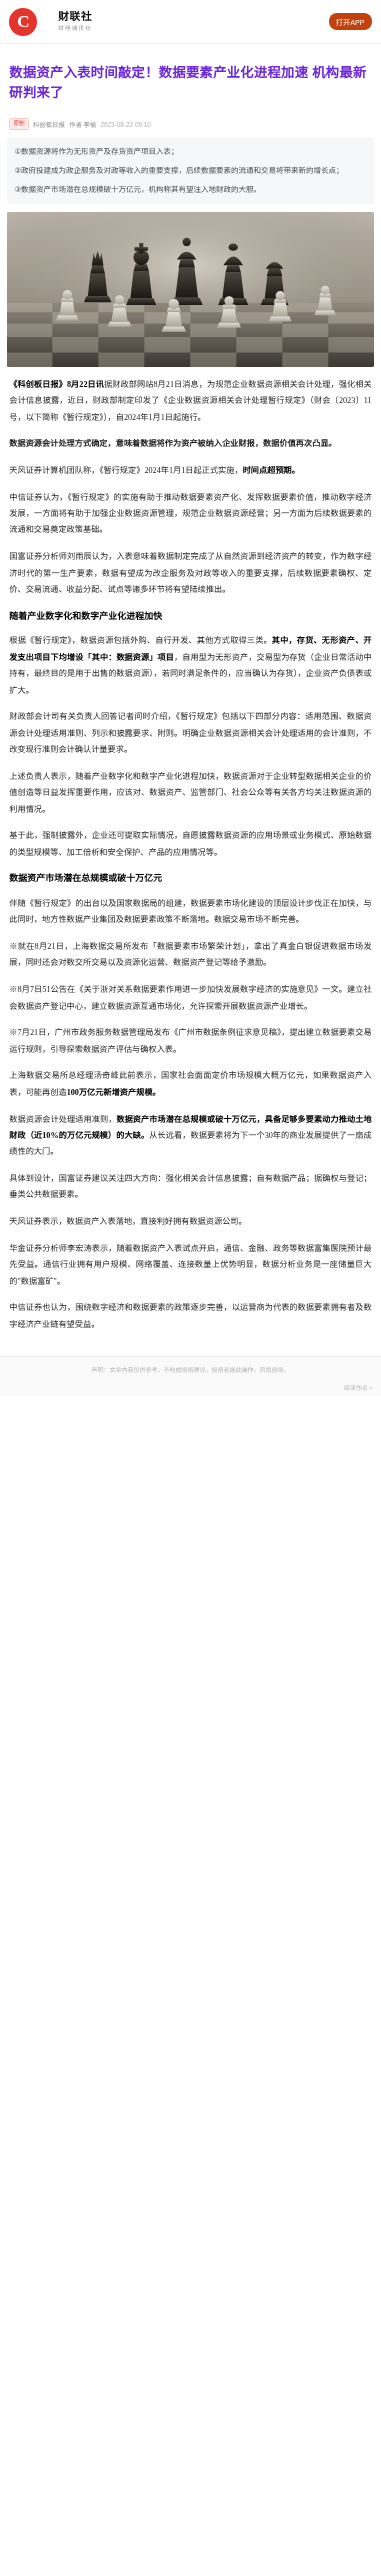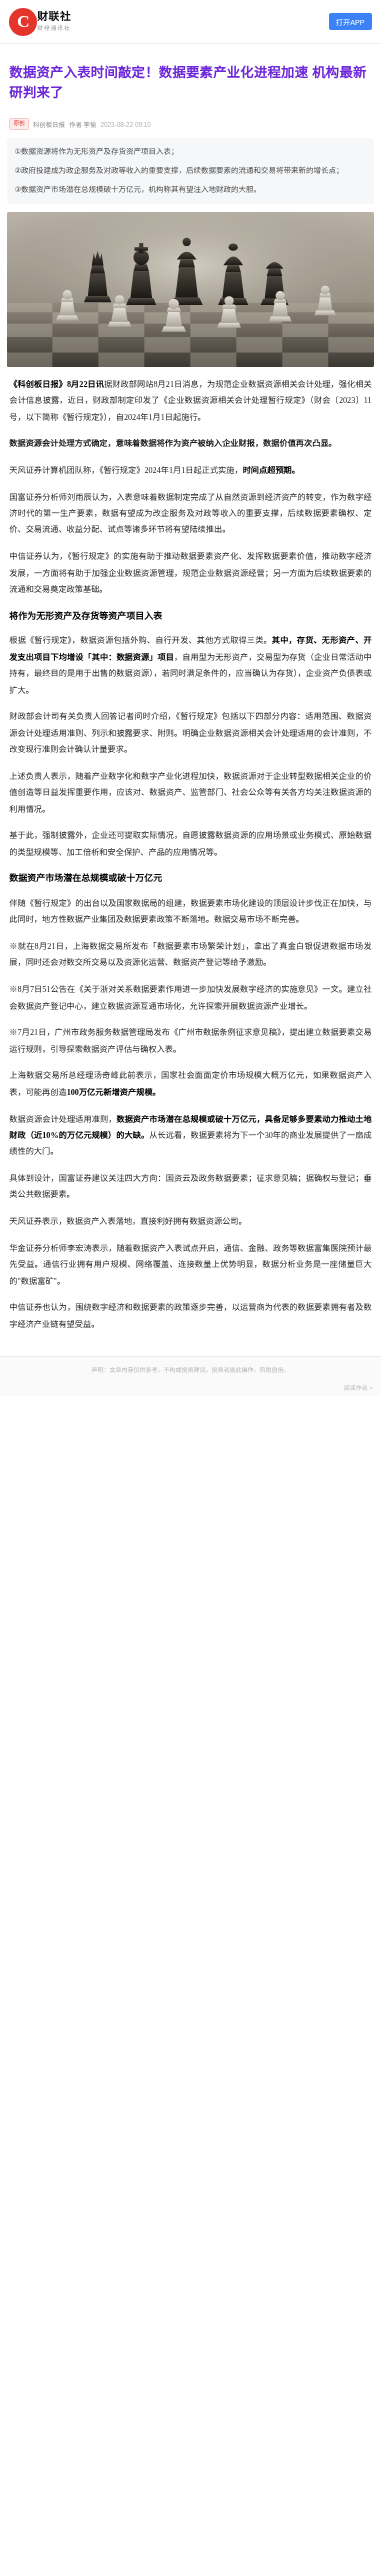--- a/index.html
+++ b/index.html
@@ -23,30 +23,30 @@
   }
   .logo-mark {
     width: 28px; height: 28px; border-radius: 50%;
     background: #e4342c;
     color: #fff;
     display: flex; align-items: center; justify-content: center;
     font-size: 17.5px; font-weight: bold;
     font-family: "Liberation Serif", serif;
     flex: 0 0 auto;
   }
-  .logo-text { margin-left: 0; line-height: 1.25; }
+  .logo-text { margin-left: 21px; line-height: 1.25; }
   .logo-text .l1 { font-size: 10.8px; font-weight: bold; color: #111; letter-spacing: 0.5px; }
   .logo-text .l2 { font-size: 5.7px; color: #9a9a9a; letter-spacing: 1px; margin-top: 1.5px; }
   .openapp {
     margin-left: auto;
-    background: #3b82f6;
+    background: #c2410c;
     color: #fff;
     font-size: 7.2px;
     padding: 3.6px 7.2px;
-    border-radius: 2px;
+    border-radius: 8px;
     border: none;
     cursor: pointer;
     white-space: nowrap;
   }
 
   
   .headline {
     padding: 10.3px 9.3px 3.1px 9.3px;
     font-size: 13.4px;
     line-height: 1.45;
@@ -318,25 +318,25 @@
       <span class="b">《科创板日报》8月22日讯</span><span>据财政部网站8月21日消息，为规范企业数据资源相关会计处理，强化相关会计信息披露，近日，财政部制定印发了《企业数据资源相关会计处理暂行规定》（财会〔2023〕11号，以下简称《暂行规定》），自2024年1月1日起施行。</span>
     </p>
 
 
     <p class="b">数据资源会计处理方式确定，意味着数据将作为资产被纳入企业财报，数据价值再次凸显。</p>
 
     <p>
       <span>天风证券计算机团队称，《暂行规定》2024年1月1日起正式实施，</span><span class="b">时间点超预期。</span>
     </p>
 
+    <p>中信证券认为，《暂行规定》的实施有助于推动数据要素资产化、发挥数据要素价值，推动数字经济发展，一方面将有助于加强企业数据资源管理，规范企业数据资源经营；另一方面为后续数据要素的流通和交易奠定政策基础。</p>
+
     <p>国富证券分析师刘雨辰认为，入表意味着数据制定完成了从自然资源到经济资产的转变，作为数字经济时代的第一生产要素，数据有望成为改企服务及对政等收入的重要支撑，后续数据要素确权、定价、交易流通、收益分配、试点等诸多环节将有望陆续推出。</p>
 
-    <p>中信证券认为，《暂行规定》的实施有助于推动数据要素资产化、发挥数据要素价值，推动数字经济发展，一方面将有助于加强企业数据资源管理，规范企业数据资源经营；另一方面为后续数据要素的流通和交易奠定政策基础。</p>
-
-    <div class="sub">将作为无形资产及存货等资产项目入表</div>
+    <div class="sub">随着产业数字化和数字产业化进程加快</div>
 
     <p>
       <span>根据《暂行规定》，数据资源包括外购、自行开发、其他方式取得三类。</span><span class="b">其中，存货、无形资产、开发支出项目下均增设「其中：数据资源」项目</span><span>，自用型为无形资产，交易型为存货（企业日常活动中持有，最终目的是用于出售的数据资源），若同时满足条件的，应当确认为存货），企业资产负债表或扩大。</span>
     </p>
 
     <p>财政部会计司有关负责人回答记者问时介绍，《暂行规定》包括以下四部分内容：适用范围、数据资源会计处理适用准则、列示和披露要求、附则。明确企业数据资源相关会计处理适用的会计准则，不改变现行准则会计确认计量要求。</p>
 
     <p>上述负责人表示，随着产业数字化和数字产业化进程加快，数据资源对于企业转型数据相关企业的价值创造等日益发挥重要作用，应该对、数据资产、监管部门、社会公众等有关各方均关注数据资源的利用情况。</p>
 
     <p>基于此，强制披露外，企业还可提取实际情况，自愿披露数据资源的应用场景或业务模式、原始数据的类型规模等、加工倍析和安全保护、产品的应用情况等。</p>
@@ -350,21 +350,21 @@
     <p class="gray-note">※7月21日，广州市政务服务数据管理局发布《广州市数据条例征求意见稿》，提出建立数据要素交易运行规则，引导探索数据资产评估与确权入表。</p>
 
     <p>
       <span>上海数据交易所总经理汤奇峰此前表示，国家社会面面定价市场规模大概万亿元，如果数据资产入表，可能再创造</span><span class="b">100万亿元新增资产规模。</span>
     </p>
 
     <p>
       <span>数据资源会计处理适用准则，</span><span class="b">数据资产市场潜在总规模或破十万亿元，具备足够多要素动力推动土地财政（近10%的万亿元规模）的大缺。</span><span>从长远看，数据要素将为下一个30年的商业发展提供了一扇成绩性的大门。</span>
     </p>
 
-    <p>具体到设计，国富证券建议关注四大方向：国资云及政务数据要素；征求意见稿；据确权与登记；垂类公共数据要素。</p>
+    <p>具体到设计，国富证券建议关注四大方向：强化相关会计信息披露；自有数据产品；据确权与登记；垂类公共数据要素。</p>
 
     <p>天风证券表示，数据资产入表落地，直接利好拥有数据资源公司。</p>
 
     <p>华金证券分析师李宏涛表示，随着数据资产入表试点开启，通信、金融、政务等数据富集医院预计最先受益。通信行业拥有用户规模、网络覆盖、连接数量上优势明显，数据分析业务是一座储量巨大的"数据富矿"。</p>
 
     <p>中信证券也认为，围绕数字经济和数据要素的政策逐步完善，以运营商为代表的数据要素拥有者及数字经济产业链有望受益。</p>
 
   </div>
 
   <div class="footer">

